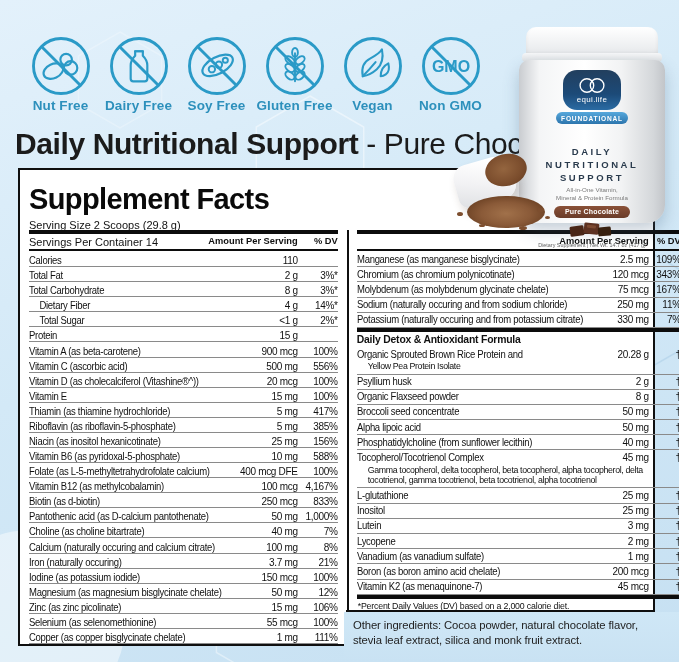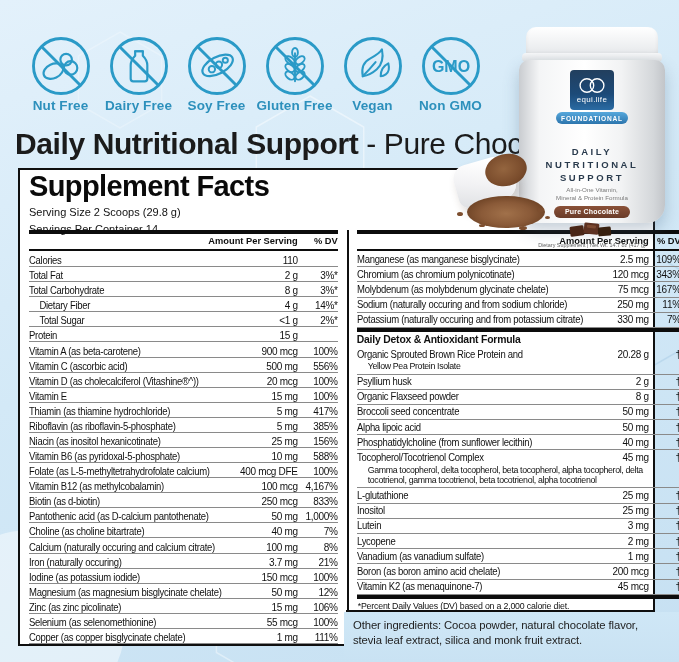--- a/index.html
+++ b/index.html
@@ -13,21 +13,21 @@
   
   .badges{position:absolute;top:34px;left:24px;display:flex;gap:5px;z-index:2}
   .badge{width:73px;display:flex;flex-direction:column;align-items:center}
   .badge svg{width:64px;height:64px}
   .badge-label{font-size:13.5px;font-weight:600;color:var(--label-blue,#2d90bc);white-space:nowrap;letter-spacing:.1px}
   
   .title{position:absolute;top:127px;left:15px;z-index:3;font-size:30px;color:#1b1b1b;white-space:nowrap;letter-spacing:-.4px}
   .title .t-bold{font-weight:700}
   
   .panel{position:absolute;left:18px;top:168px;width:637px;height:478px;background:#fff;border:2px solid #0f0f0f;box-sizing:border-box;z-index:1}
-  .panel-head{padding:2px 10px 0 9px}
+  .panel-head{padding:15px 10px 0 9px}
   .sf-heading{font-size:29px;font-weight:700;letter-spacing:-.6px;line-height:1.02;color:#0a0a0a}
   .serving{font-size:11px;line-height:1.3;margin-top:3px}
   .columns{position:absolute;left:0;right:0;top:60px;bottom:0;display:flex}
   .col{display:flex;flex-direction:column;box-sizing:border-box;min-height:0}
   .col-left{width:327px;padding:0 9px}
   .col-right{flex:1;border-left:2px solid #0f0f0f;padding:0 8px}
   .bar-thick{height:4px;background:#0c0c0c;flex:none}
   .bar-mid{height:2px;background:#0c0c0c;flex:none;margin:1px 0}
   .hrow{display:flex;justify-content:flex-end;align-items:center;height:14px;font-size:9.3px;font-weight:700;flex:none}
   .h-amt{text-align:center;white-space:nowrap}
@@ -52,21 +52,21 @@
   .cover{position:absolute;left:344px;top:612px;width:335px;height:50px;background:linear-gradient(#cfe7f6,#c9e2f3);z-index:2;box-sizing:border-box}
   .other-ing{padding:6px 12px 0 9px;font-size:11.3px;line-height:1.35;color:#222;letter-spacing:-.1px}
   
   .bottle{position:absolute;left:519px;top:27px;width:146px;height:196px;z-index:4}
   .lid{position:absolute;left:7px;top:0;width:132px;height:30px;background:linear-gradient(180deg,#ffffff,#eceef0 70%,#dfe2e5);border-radius:10px 10px 4px 4px;box-shadow:inset 0 -3px 4px rgba(0,0,0,.07)}
   .lip{position:absolute;left:3px;top:26px;width:140px;height:9px;background:linear-gradient(#f6f7f8,#dcdfe2);border-radius:4px}
   .bodyv{position:absolute;left:0;top:33px;width:146px;height:163px;border-radius:10px 10px 18px 18px;
     background:linear-gradient(90deg,#c9ccd0 0%,#f4f5f6 14%,#ffffff 45%,#f2f3f4 70%,#d4d7da 92%,#c2c5c9 100%);
     box-shadow:0 8px 16px rgba(70,100,130,.30)}
   .labelc{position:absolute;left:0;top:10px;width:100%;display:flex;flex-direction:column;align-items:center}
-  .logo-box{width:44px;height:40px;background:linear-gradient(180deg,#223f5e,#1c4a78 60%,#2a6ba3);border-radius:4px;display:flex;flex-direction:column;align-items:center;justify-content:center}
+  .logo-box{width:58px;height:40px;background:linear-gradient(180deg,#223f5e,#1c4a78 60%,#2a6ba3);border-radius:14px;display:flex;flex-direction:column;align-items:center;justify-content:center}
   .logo-box svg{width:34px;height:17px}
   .brand{font-size:8px;color:#fff;margin-top:1px;letter-spacing:.3px}
   .found{margin-top:2px;width:72px;height:12px;background:linear-gradient(180deg,#56a8dc,#2c75ad);border-radius:6px;color:#fff;font-size:6.6px;font-weight:700;letter-spacing:.8px;display:flex;align-items:center;justify-content:center}
   .btitle{margin-top:22px;text-align:center;font-size:9.5px;font-weight:600;letter-spacing:2.6px;color:#2a3b4d;line-height:1.35;white-space:nowrap}
   .bsub{margin-top:2px;text-align:center;font-size:6.2px;color:#7a7a7a;line-height:1.25}
   .flavorb{margin-top:4px;width:76px;height:12px;background:linear-gradient(180deg,#8a5138,#6a3c29);border-radius:6px;color:#fff;font-size:7px;font-weight:700;display:flex;align-items:center;justify-content:center;letter-spacing:.2px}
   .chunks{margin-top:2px;width:56px;height:18px}
   .bmeta{margin-top:4px;font-size:5.4px;color:#5f5f5f;white-space:nowrap}
   
   .scoop{position:absolute;left:449px;top:150px;width:104px;height:82px;z-index:5}

